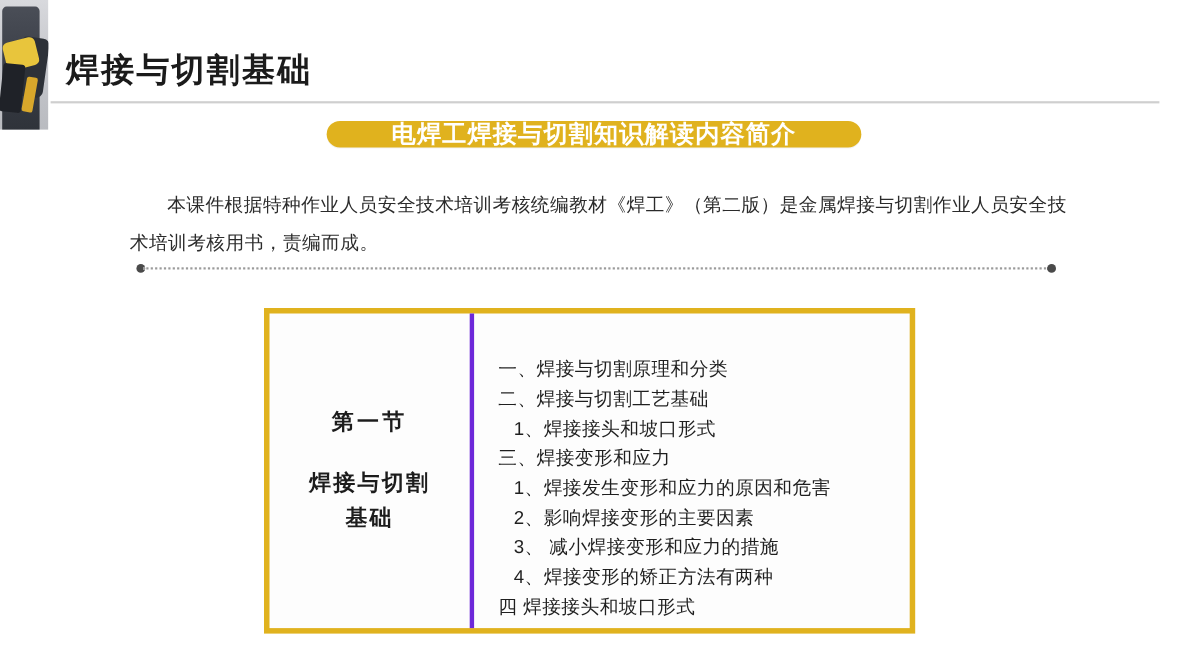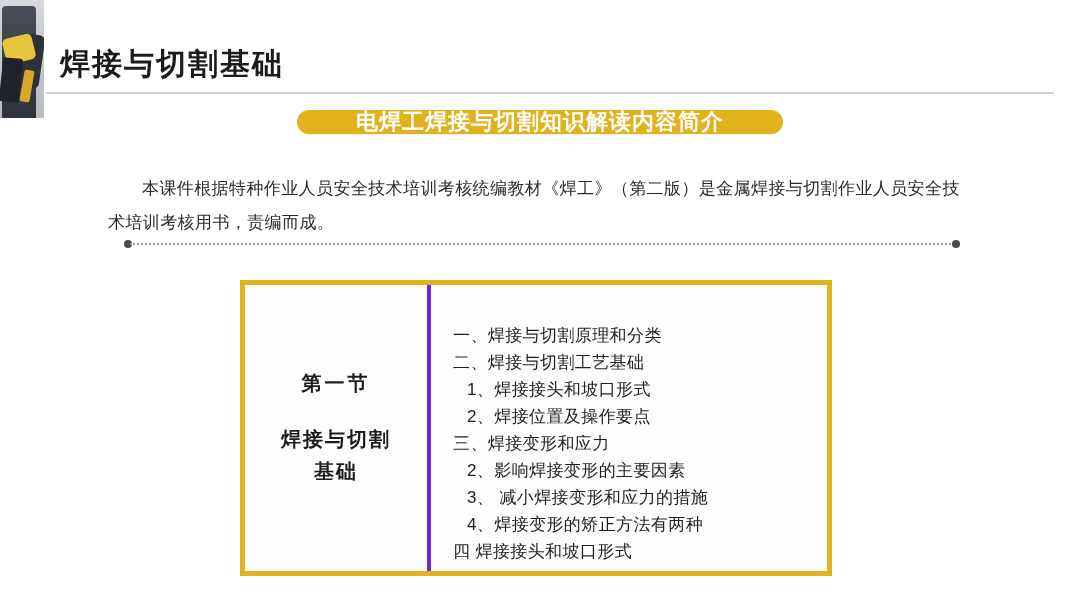--- a/index.html
+++ b/index.html
@@ -124,23 +124,24 @@
     font-size: 22px;
     font-weight: bold;
     color: #ffffff;
     letter-spacing: 1px;
     white-space: nowrap;
   }
 
   
   .intro {
     position: absolute;
-    left: 108px;
+    left: 118px;
     top: 172px;
     width: 856px;
+    font-family: Liberation Mono, monospace;
   }
   .intro p {
     margin: 0;
     font-size: 17px;
     line-height: 34px;
     color: #2b2b2b;
     text-indent: 2em;
     letter-spacing: 0.4px;
   }
 
@@ -259,20 +260,20 @@
 
 <div class="content-box">
   <div class="box-left">
     <div class="sec-no">第一节</div>
     <div class="sec-title">焊接与切割基础</div>
   </div>
   <div class="box-right">
     <div class="outline-item">一、焊接与切割原理和分类</div>
     <div class="outline-item">二、焊接与切割工艺基础</div>
     <div class="outline-item indent">1、焊接接头和坡口形式</div>
-    <div class="outline-item indent">2、焊接位置及操作要点</div>
     <div class="outline-item">三、焊接变形和应力</div>
+    <div class="outline-item indent">1、焊接发生变形和应力的原因和危害</div>
     <div class="outline-item indent">2、影响焊接变形的主要因素</div>
     <div class="outline-item indent">3、 减小焊接变形和应力的措施</div>
     <div class="outline-item indent">4、焊接变形的矫正方法有两种</div>
     <div class="outline-item">四  焊接接头和坡口形式</div>
   </div>
 </div>
 
 </body></html>

